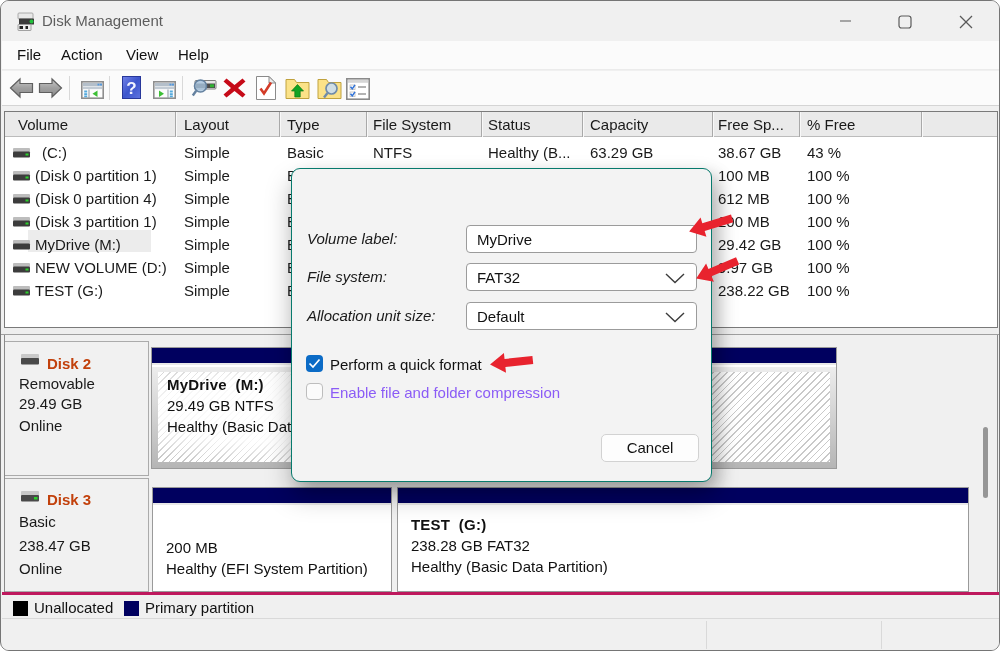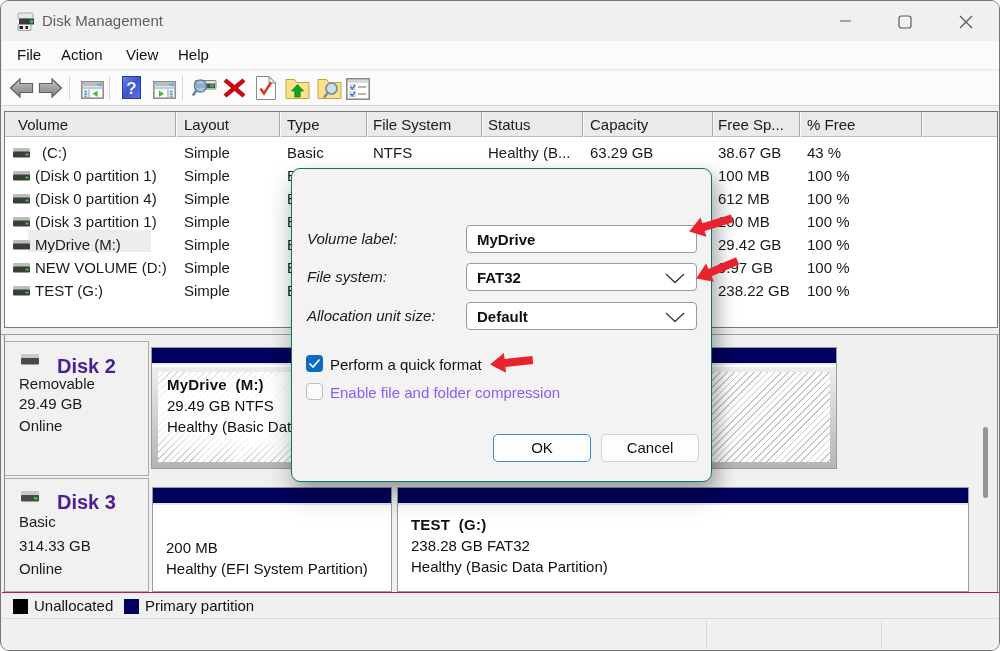--- a/index.html
+++ b/index.html
@@ -29,48 +29,48 @@
   .lrow { position:absolute; left:0; width:100%; height:23px; }
   .lrow span { position:absolute; top:3px; font-size:15px; color:#1a1a1a; white-space:nowrap; }
   .vicon { position:absolute; left:8px; top:7px; }
 
   
   .splitter { position:absolute; left:0px; top:327px; width:1000px; height:7px; background:#eeeeee; border-bottom:1px solid #9f9f9f; }
 
   
   .graphpane { position:absolute; left:3px; top:334px; width:994px; height:257px; background:#f0f0f0; border-left:1px solid #898989; border-right:1px solid #898989; }
   .diskcard { position:absolute; left:0px; width:144px; background:#f1f1f1; border:1px solid #ababab; border-left:none; }
-  .diskcard .dname { position:absolute; left:52px; font-size:20px; font-weight:bold; color:#4c1d95; }
+  .diskcard .dname { position:absolute; left:42px; font-size:15px; font-weight:bold; color:#c2410c; }
   .diskcard .dline { position:absolute; left:14px; font-size:15px; color:#1a1a1a; }
   .pcell { position:absolute; border:1px solid #9a9a9a; background:#fff; }
   .pstripe { position:absolute; left:0; top:0; width:100%; height:17px; background:#00005f; border-bottom:2px solid #e8e8e8; }
   .ptext { position:absolute; font-size:15px; color:#111; white-space:nowrap; }
   .ptext b { letter-spacing:0.2px; }
 
   
   .hatch { position:absolute; background:
       repeating-linear-gradient(135deg, #ffffff 0px, #ffffff 3.6px, #c9c9c9 3.6px, #c9c9c9 4.8px); }
 
   
-  .legend { position:absolute; left:1px; top:591px; width:998px; height:26px; background:#f0f0f0; border-top:1px solid #be185d; }
+  .legend { position:absolute; left:1px; top:591px; width:998px; height:26px; background:#f0f0f0; border-top:3px solid #be185d; }
   .legend .sw { position:absolute; top:6px; width:15px; height:15px; }
   .legend span { position:absolute; top:4px; font-size:15px; color:#111; }
   .statusbar { position:absolute; left:1px; top:617px; width:998px; height:32px; background:#f0f0f0; border-top:1px solid #d9d9d9; }
   .ssep { position:absolute; top:2px; width:1px; height:28px; background:#d9d9d9; }
 
   
   .dialog { position:absolute; left:290px; top:167px; width:421px; height:314px; border-radius:9px;
             background:#f3f3f3; border:1px solid #077a6d; box-shadow:0 14px 26px rgba(0,0,0,0.26), 8px 6px 16px rgba(0,0,0,0.16); }
   .dhead { position:absolute; left:-1px; top:-1px; width:423px; height:41px; background:#028474;
            border-radius:9px 9px 0 0; }
   .dhead .dtitle { position:absolute; left:11px; top:11px; font-size:15px; color:#fff; }
   .dlabel { position:absolute; left:15px; font-size:15px; color:#1a1a1a;font-style:italic; }
   .dinput { position:absolute; left:174px; width:231px; height:28px; background:#fff;
             border:1px solid #9b9b9b; border-radius:4px; font-size:15px; color:#111; }
-  .dinput .val { position:absolute; left:10px; top:5px;font-weight:bold; }
+  .dinput .val { position:absolute; left:10px; top:5px; }
   .chev { position:absolute; }
   .cb { position:absolute; width:17px; height:17px; border-radius:4px; }
   .cblabel { position:absolute; font-size:15px; }
   .dbtn { position:absolute; width:98px; height:28px; border-radius:5px; background:#fdfdfd;
           font-size:15px; color:#111; text-align:center; line-height:26px; }
 
   .arrow { position:absolute; }
 </style>
 </head>
 <body>
@@ -327,21 +327,21 @@
     </div>
 
     <div class="diskcard" style="top:143px;height:114px">
       <svg class="abs" style="left:16px;top:12px" width="19" height="11" viewBox="0 0 19 11">
         <rect x="0" y="0" width="18" height="5" rx="1" fill="#c9c9c9"></rect>
           <rect x="0" y="4" width="18" height="6.5" rx="1" fill="#4a4a4a"></rect>
           <rect x="13" y="6" width="3.5" height="2.5" fill="#2bd12b"></rect>
       </svg>
       <div class="dname" style="top:12px">Disk 3</div>
       <div class="dline" style="top:34px">Basic</div>
-      <div class="dline" style="top:58px">314.33 GB</div>
+      <div class="dline" style="top:58px">238.47 GB</div>
       <div class="dline" style="top:81px">Online</div>
     </div>
 
     <div class="pcell" style="left:147px;top:152px;width:240px;height:105px">
       <div class="pstripe"></div>
       <div class="ptext" style="left:13px;top:51px">200 MB</div>
       <div class="ptext" style="left:13px;top:72px">Healthy (EFI System Partition)</div>
     </div>
 
     <div class="pcell" style="left:392px;top:152px;width:572px;height:105px">
@@ -386,21 +386,20 @@
       </svg>
     </div>
     <div class="cb" style="left:14px;top:186px;background:#0b6bc6">
       <svg style="position:absolute;left:2px;top:3px" width="13" height="11" viewBox="0 0 13 11">
         <path d="M1.5 5.5 L5 9 L11.5 1.5" fill="none" stroke="#fff" stroke-width="1.7"></path>
       </svg>
     </div>
     <div class="cblabel" style="left:38px;top:187px;color:#111">Perform a quick format</div>
     <div class="cb" style="left:14px;top:214px;background:#fbfbfb;border:1px solid #bdbdbd"></div>
     <div class="cblabel" style="left:38px;top:215px;color:#8b5cf6">Enable file and folder compression</div>
-    <div class="dbtn" style="left:201px;top:265px;border:1.5px solid #4188cd">OK</div>
     <div class="dbtn" style="left:309px;top:265px;border:1px solid #d2d2d2">Cancel</div>
   </div>
 
   <svg class="arrow" style="left:687px;top:219px;transform:rotate(-17deg);transform-origin:1px 11px" width="47" height="23" viewBox="0 0 47 23">
     <path d="M1 11.5 L16 1.5 L16 7.5 L46 7.5 L46 15.5 L16 15.5 L16 21.5 Z" fill="#e8232e"></path>
   </svg>
   <svg class="arrow" style="left:694px;top:266px;transform:rotate(-23deg);transform-origin:1px 11px" width="47" height="23" viewBox="0 0 47 23">
     <path d="M1 11.5 L16 1.5 L16 7.5 L46 7.5 L46 15.5 L16 15.5 L16 21.5 Z" fill="#e8232e"></path>
   </svg>
   <svg class="arrow" style="left:488px;top:352px;transform:rotate(-6deg);transform-origin:1px 11px" width="45" height="23" viewBox="0 0 45 23">

